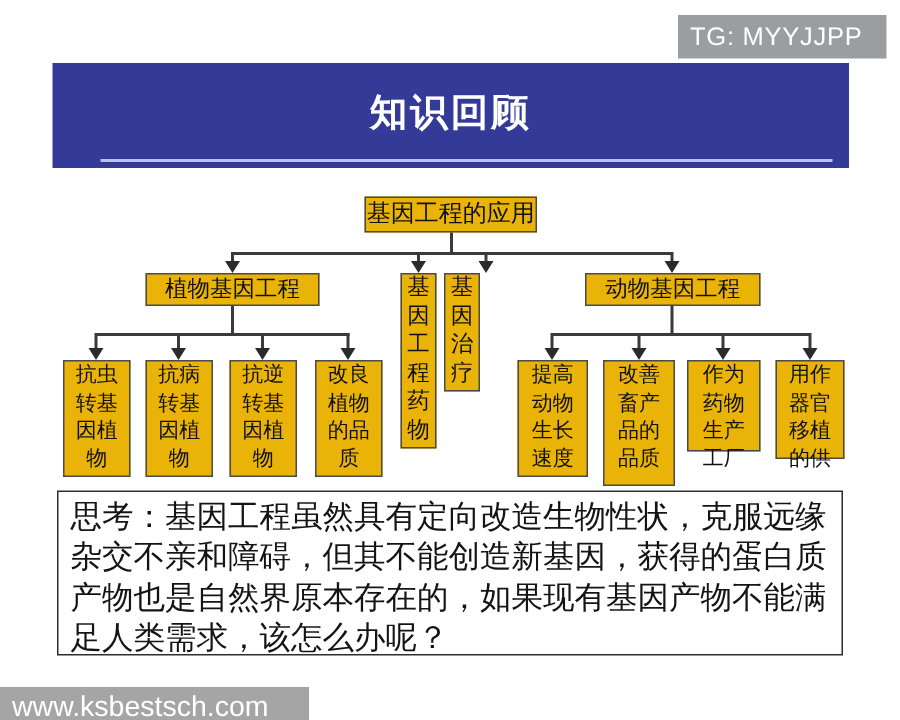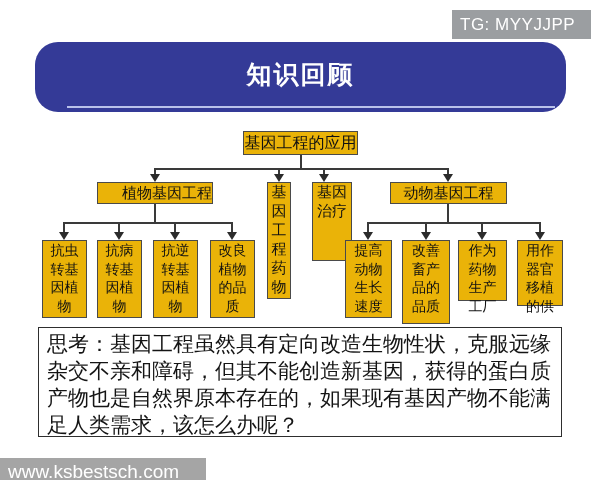--- a/index.html
+++ b/index.html
@@ -27,21 +27,20 @@
     box-sizing: border-box;
     letter-spacing: 0.5px;
   }
 
   
   .banner {
     position: absolute;
     left: 35px; top: 42px;
     width: 531px; height: 70px;
     background: #343a97;
-    border-radius: 23px;
   }
   .banner-title {
     position: absolute;
     left: 0; right: 0; top: 16px;
     text-align: center;
     color: #ffffff;
     font-family: "Liberation Sans", "DejaVu Sans", sans-serif;
     font-weight: bold;
     font-size: 25px;
     letter-spacing: 2px;
@@ -156,23 +155,23 @@
   </div>
   <div class="arrow" style="left:324px; top:168px;">
     <div class="stem" style="height:6px;"></div>
       <div class="head"></div>
   </div>
   <div class="arrow" style="left:448px; top:168px;">
     <div class="stem" style="height:6px;"></div>
       <div class="head"></div>
   </div>
 
-  <div class="node hbox" style="left:97px; top:182px; width:116px; height:22px;text-align:right;">植物基因工程</div>
+  <div class="node hbox" style="left:97px; top:182px; width:116px; height:22px;">植物基因工程</div>
   <div class="node vbox" style="left:267px; top:182px; width:24px; height:117px;">基因工程药物</div>
-  <div class="node vbox" style="left:312px; top:182px; width:40px; height:79px;">基因治疗</div>
+  <div class="node vbox" style="left:296px; top:182px; width:24px; height:79px;">基因治疗</div>
   <div class="node hbox" style="left:390px; top:182px; width:117px; height:22px;">动物基因工程</div>
 
   <div class="vline" style="left:154px; top:204px; height:18px;"></div>
   <div class="hline" style="left:64px; top:222px; width:169px;"></div>
   <div class="arrow" style="left:64px; top:222px;">
     <div class="stem" style="height:10px;"></div>
       <div class="head"></div>
   </div>
   <div class="arrow" style="left:119px; top:222px;">
     <div class="stem" style="height:10px;"></div>

